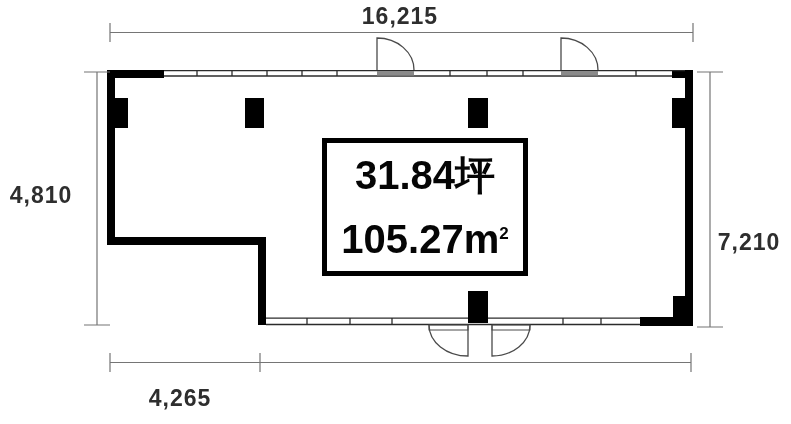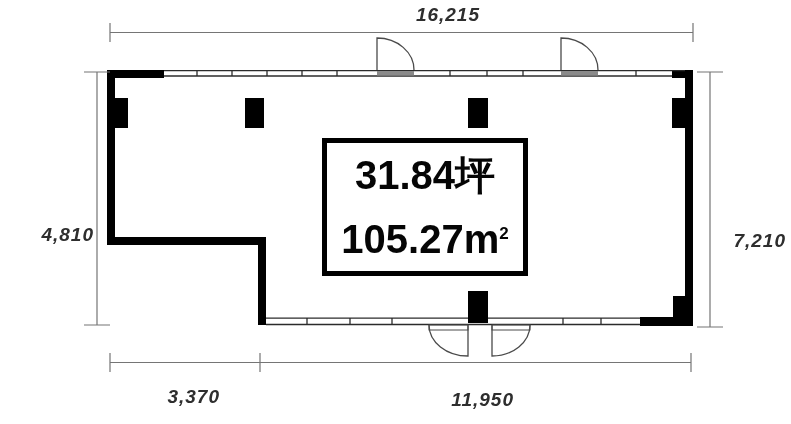--- a/index.html
+++ b/index.html
@@ -15,28 +15,27 @@
     background: #ffffff;
     overflow: hidden;
   }
   #plan-svg {
     position: absolute;
     left: 0;
     top: 0;
   }
   .dim-label {
     position: absolute;
-    font-size: 19px;
+    font-size: 23px;
     font-weight: bold;
     color: #2e2e2e;
     letter-spacing: 1px;
-    text-align: right;
+    text-align: center;
     white-space: nowrap;
     line-height: 1;
-    font-style: italic;
   }
   #area-box-text {
     position: absolute;
     left: 322px;
     top: 138px;
     width: 206px;
     height: 138px;
     display: flex;
     flex-direction: column;
     align-items: center;
@@ -117,26 +116,25 @@
       <path d="M97,72 V325 M84,72 H110 M84,325 H110"></path>
       <path d="M710,72 V327 M697,72 H723 M697,327 H723"></path>
       <path d="M110,362.5 H691 M110,353 V372 M260,353 V372 M691,353 V372"></path>
     </g>
 
     <rect x="324.5" y="140.5" width="201" height="133" fill="#ffffff" stroke="#000000" stroke-width="5"></rect>
   </svg>
 
   <div class="dim-label" style="left:320px; top:5px; width:160px;">16,215</div>
 
-  <div class="dim-label" style="left:20px; top:184px; width:74px;margin-top:41px;">4,810</div>
+  <div class="dim-label" style="left:4px; top:184px; width:74px;">4,810</div>
 
   <div class="dim-label" style="left:712px; top:187px; width:74px;margin-top:44px;">7,210</div>
 
-  <div class="dim-label" style="left:140px; top:387px; width:80px;">3,370</div>
+  <div class="dim-label" style="left:140px; top:387px; width:80px;">4,265</div>
 
-  <div class="dim-label" style="left:424px; top:390px; width:90px;">11,950</div>
 
   <div id="area-box-text">
     <div class="line1">31.84坪</div>
     <div class="line2"><span>105.27m</span><sup>2</sup></div>
   </div>
 
 </div>
 
 </body></html>

